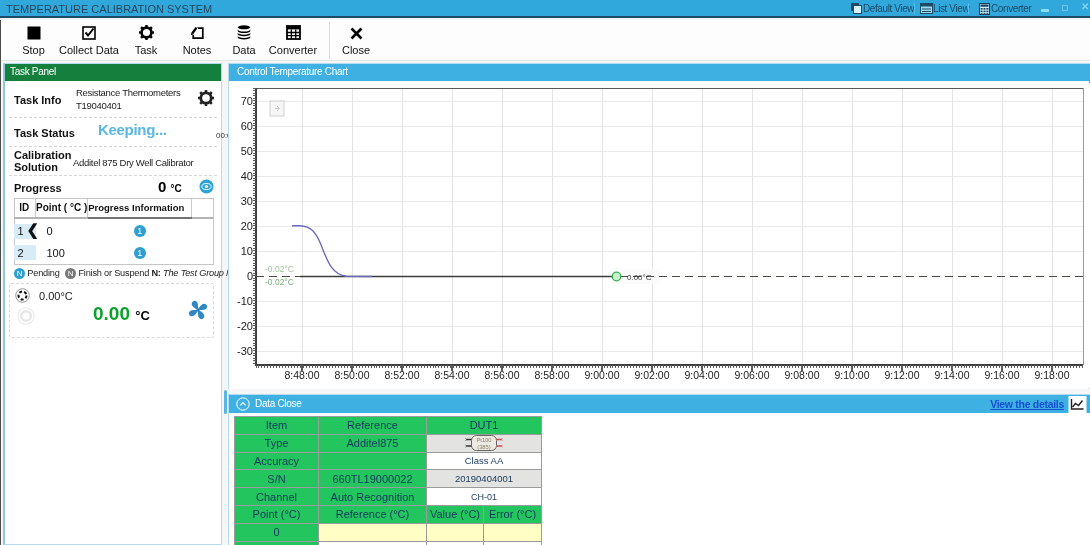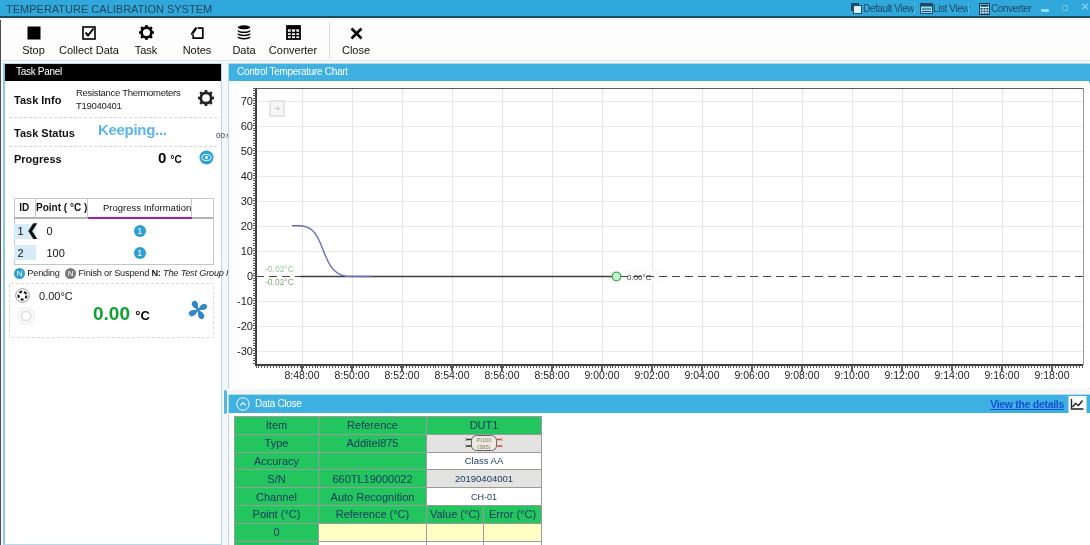--- a/index.html
+++ b/index.html
@@ -5,21 +5,21 @@
 * { margin:0; padding:0; box-sizing:border-box; }
 html,body { width:1090px; height:545px; overflow:hidden; font-family:"Liberation Sans", sans-serif; background:#f4f6f8; }
 .titlebar { position:absolute; left:0; top:0; width:1090px; height:18px; background:#31a8dc; border-bottom:2px solid #1d4a63; color:#1d3d52; font-size:11px; }
 .titlebar .appname { position:absolute; left:6px; top:3px; color:#24465c; }
 .toolbar { position:absolute; left:0; top:20px; width:1090px; height:41px; background:#fdfdfd; border-bottom:1px solid #e3e3e3; }
 .tool { position:absolute; top:4px; text-align:center; color:#111; font-size:11px; white-space:nowrap; }
 .tool .ticon { height:16px; margin-bottom:4px; display:flex; justify-content:center; align-items:flex-end; }
 .tbsep { position:absolute; left:329px; top:2px; width:1px; height:37px; background:#dcdcdc; }
 
 .taskpanel { position:absolute; left:3px; top:63px; width:219px; height:482px; background:#fff; border:1px solid #b5dcee; border-left:2px solid #8cc9de; }
-.tp-head { height:17px; background:#000000; color:#fff; font-size:10px; letter-spacing:-0.3px; padding-left:11px; line-height:16px; }
+.tp-head { height:17px; background:#15803d; color:#fff; font-size:10px; letter-spacing:-0.3px; padding-left:5px; line-height:16px; }
 .lbl { font-weight:bold; font-size:11px; color:#111; }
 .dash { position:absolute; left:4px; width:208px; border-top:1px dashed #d6d6d6; }
 .ncirc { display:inline-block; width:12px; height:12px; border-radius:50%; background:#2e9fd0; color:#fff; font-size:8px; text-align:center; line-height:12px; vertical-align:middle; }
 
 .chartpanel { position:absolute; left:228px; top:63px; width:863px; height:326px; background:#fff; border:1px solid #b5dcee; }
 .cp-head { height:19px; background:#3fb0e2; color:#fff; font-size:10px; letter-spacing:-0.3px; padding-left:8px; line-height:16px; }
 
 .datapanel { position:absolute; left:228px; top:394px; width:863px; height:152px; background:#fff; border:1px solid #b5dcee; border-bottom:none; }
 .dp-head { position:relative; height:18px; background:#3fb0e2; color:#fff; font-size:10px; letter-spacing:-0.3px; line-height:18px; }
 table.dt { border-collapse:collapse; position:absolute; left:5px; top:21px; table-layout:fixed; }
@@ -157,37 +157,42 @@
         </g>
       </svg>
     <div class="dash" style="bottom:0;"></div>
   </div>
   <div style="position:relative;height:29px;">
     <span class="lbl" style="position:absolute;left:9px;top:9px;">Task Status</span>
     <span style="position:absolute;left:93px;top:3px;color:#5ab7e5;font-weight:bold;font-size:15px;letter-spacing:-0.3px;">Keeping...</span>
     <span style="position:absolute;left:163px;top:13px;font-size:8px;color:#333;padding-left:48px;">00:04:50</span>
     <div class="dash" style="bottom:0;"></div>
   </div>
+  <div style="position:relative;height:29px;">
+    <span class="lbl" style="position:absolute;left:9px;top:2px;line-height:12px;">Calibration<br>Solution</span>
+    <span style="position:absolute;left:68px;top:10px;font-size:9.5px;letter-spacing:-0.3px;color:#222;white-space:nowrap;">Additel 875 Dry Well Calibrator</span>
+    <div class="dash" style="bottom:0;"></div>
+  </div>
   <div style="position:relative;height:22px;">
     <span class="lbl" style="position:absolute;left:9px;top:6px;">Progress</span>
     <span style="position:absolute;left:153px;top:2px;font-size:15px;font-weight:bold;color:#000;">0 <span style="font-size:10px;font-weight:bold;">°C</span></span>
     <svg style="position:absolute;right:7px;top:3px;" width="15" height="15" viewBox="0 0 15 15">
         <circle cx="7.5" cy="7.5" r="7" fill="#2ba3d6"></circle>
         <ellipse cx="7.5" cy="7.5" rx="4.6" ry="3" fill="none" stroke="#fff" stroke-width="1"></ellipse>
         <circle cx="7.5" cy="7.5" r="1.6" fill="#fff"></circle>
       </svg>
   </div>
 
   <div style="position:absolute;left:8.5px;top:134px;width:200px;height:67px;border:1px solid #c6c6c6;"></div>
   <table style="position:absolute;left:8.5px;top:134px;border-collapse:collapse;font-size:11px;color:#111;">
     <tbody>
         <tr style="height:20px;">
       <td style="border:1px solid #c9c9c9;border-top:none;border-left:none;border-bottom:2px solid #b4b4b4;width:22px;text-align:center;font-weight:bold;font-size:10px;">ID</td>
       <td style="border:1px solid #c9c9c9;border-top:none;border-bottom:2px solid #b4b4b4;width:50px;text-align:center;font-weight:bold;white-space:nowrap;font-size:10px;">Point ( °C )</td>
-      <td style="border:1px solid #c9c9c9;border-top:none;border-bottom:2px solid #a21caf;width:104px;text-align:right;font-weight:normal;white-space:nowrap;font-size:9.5px;">Progress Information</td>
+      <td style="border:1px solid #c9c9c9;border-top:none;border-bottom:2px solid #737373;width:104px;text-align:left;font-weight:bold;white-space:nowrap;font-size:9.5px;">Progress Information</td>
       <td style="border:1px solid #c9c9c9;border-top:none;border-right:none;border-bottom:2px solid #b4b4b4;width:21px;"></td>
     </tr>
     <tr style="height:24px;">
       <td style="text-align:center;position:relative;"><span style="position:absolute;left:0;top:5px;width:22px;height:15px;background:#d8ecf7;"></span><span style="position:relative;left:-4px;">1</span><b style="position:absolute;left:13px;top:2px;font-size:15px;">❮</b></td>
       <td style="padding-left:11px;">0</td>
       <td style="text-align:center;"><span class="ncirc" style="font-size:9px;">1</span></td>
       <td></td>
     </tr>
     <tr style="height:21px;">
       <td style="text-align:center;position:relative;"><span style="position:absolute;left:0;top:3px;width:22px;height:15px;background:#d8ecf7;"></span><span style="position:relative;left:-4px;">2</span></td>

